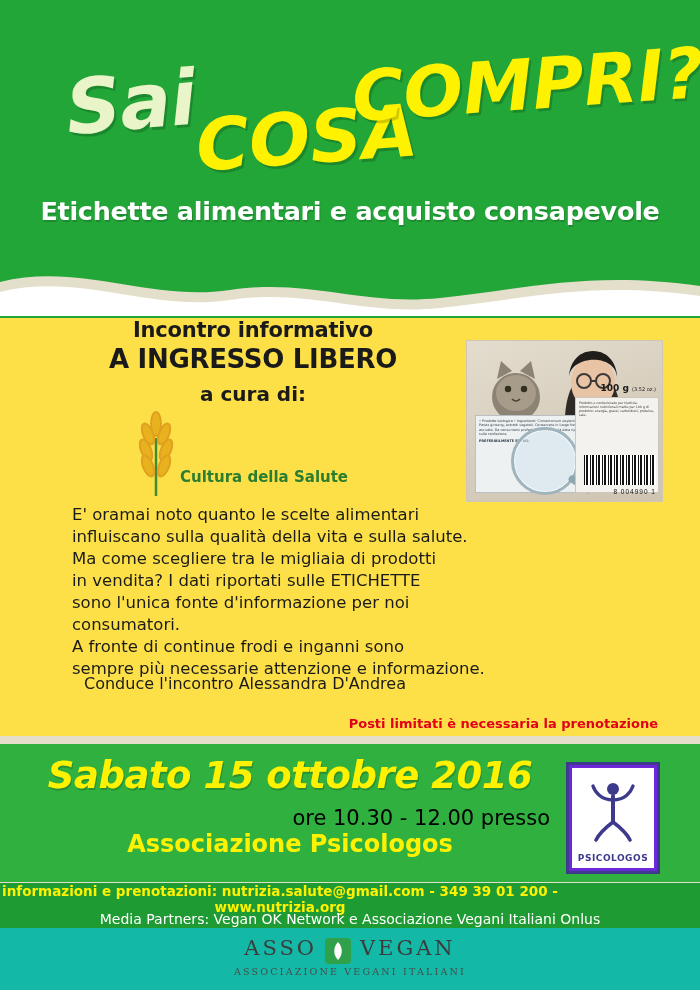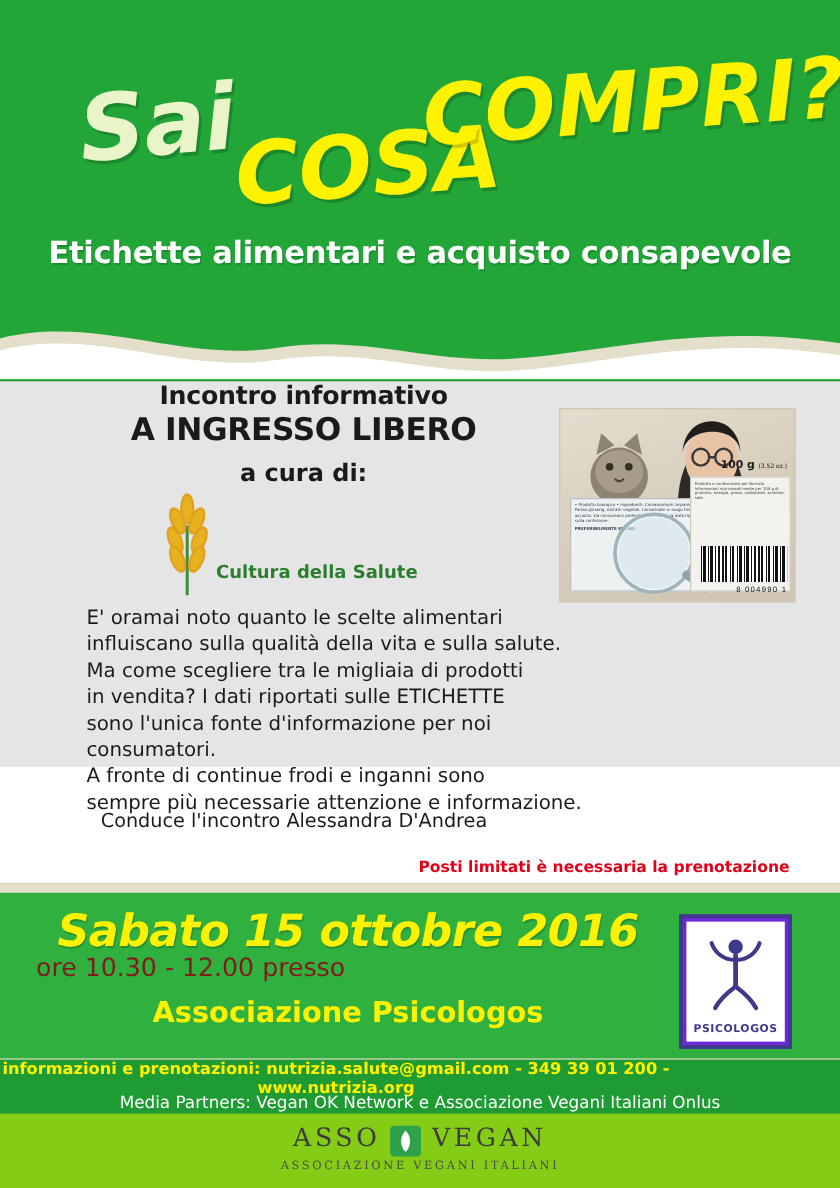--- a/index.html
+++ b/index.html
@@ -102,22 +102,22 @@
     letter-spacing: -0.3px;
     text-shadow: 1px 2px 0 rgba(0,0,0,0.16);
   }
 
   
   .body-area {
     position: absolute;
     left: 0;
     top: 318px;
     width: 700px;
-    height: 321px;
-    background: #e5e5e5;
+    height: 418px;
+    background: #fde047;
   }
 
   .intro {
     position: absolute;
     left: 88px;
     top: 0px;
     width: 330px;
     text-align: center;
     color: #1a1a1a;
   }
@@ -346,26 +346,26 @@
     font-weight: bold;
     font-style: italic;
     font-size: 37px;
     color: #fff200;
     letter-spacing: -0.5px;
     text-shadow: 1px 2px 0 rgba(0,0,0,0.18);
   }
   .event-time {
     position: absolute;
     left: 30px;
-    top: 50px;
+    top: 62px;
     width: 520px;
-    text-align: left;
+    text-align: right;
     font-family: "DejaVu Sans", sans-serif;
     font-size: 21px;
-    color: #7f1d1d;
+    color: #000000;
   }
   .event-place {
     position: absolute;
     left: 30px;
     top: 86px;
     width: 520px;
     text-align: center;
     font-family: "DejaVu Sans", sans-serif;
     font-weight: bold;
     font-size: 24px;
@@ -451,21 +451,21 @@
     color: #ffffff;
   }
 
   
   .footer {
     position: absolute;
     left: 0;
     top: 928px;
     width: 700px;
     height: 62px;
-    background: #84cc16;
+    background: #14b8a6;
   }
   .assovegan {
     position: absolute;
     left: 0;
     top: 8px;
     width: 700px;
     text-align: center;
   }
   .assovegan-name {
     font-family: "DejaVu Serif", serif;

